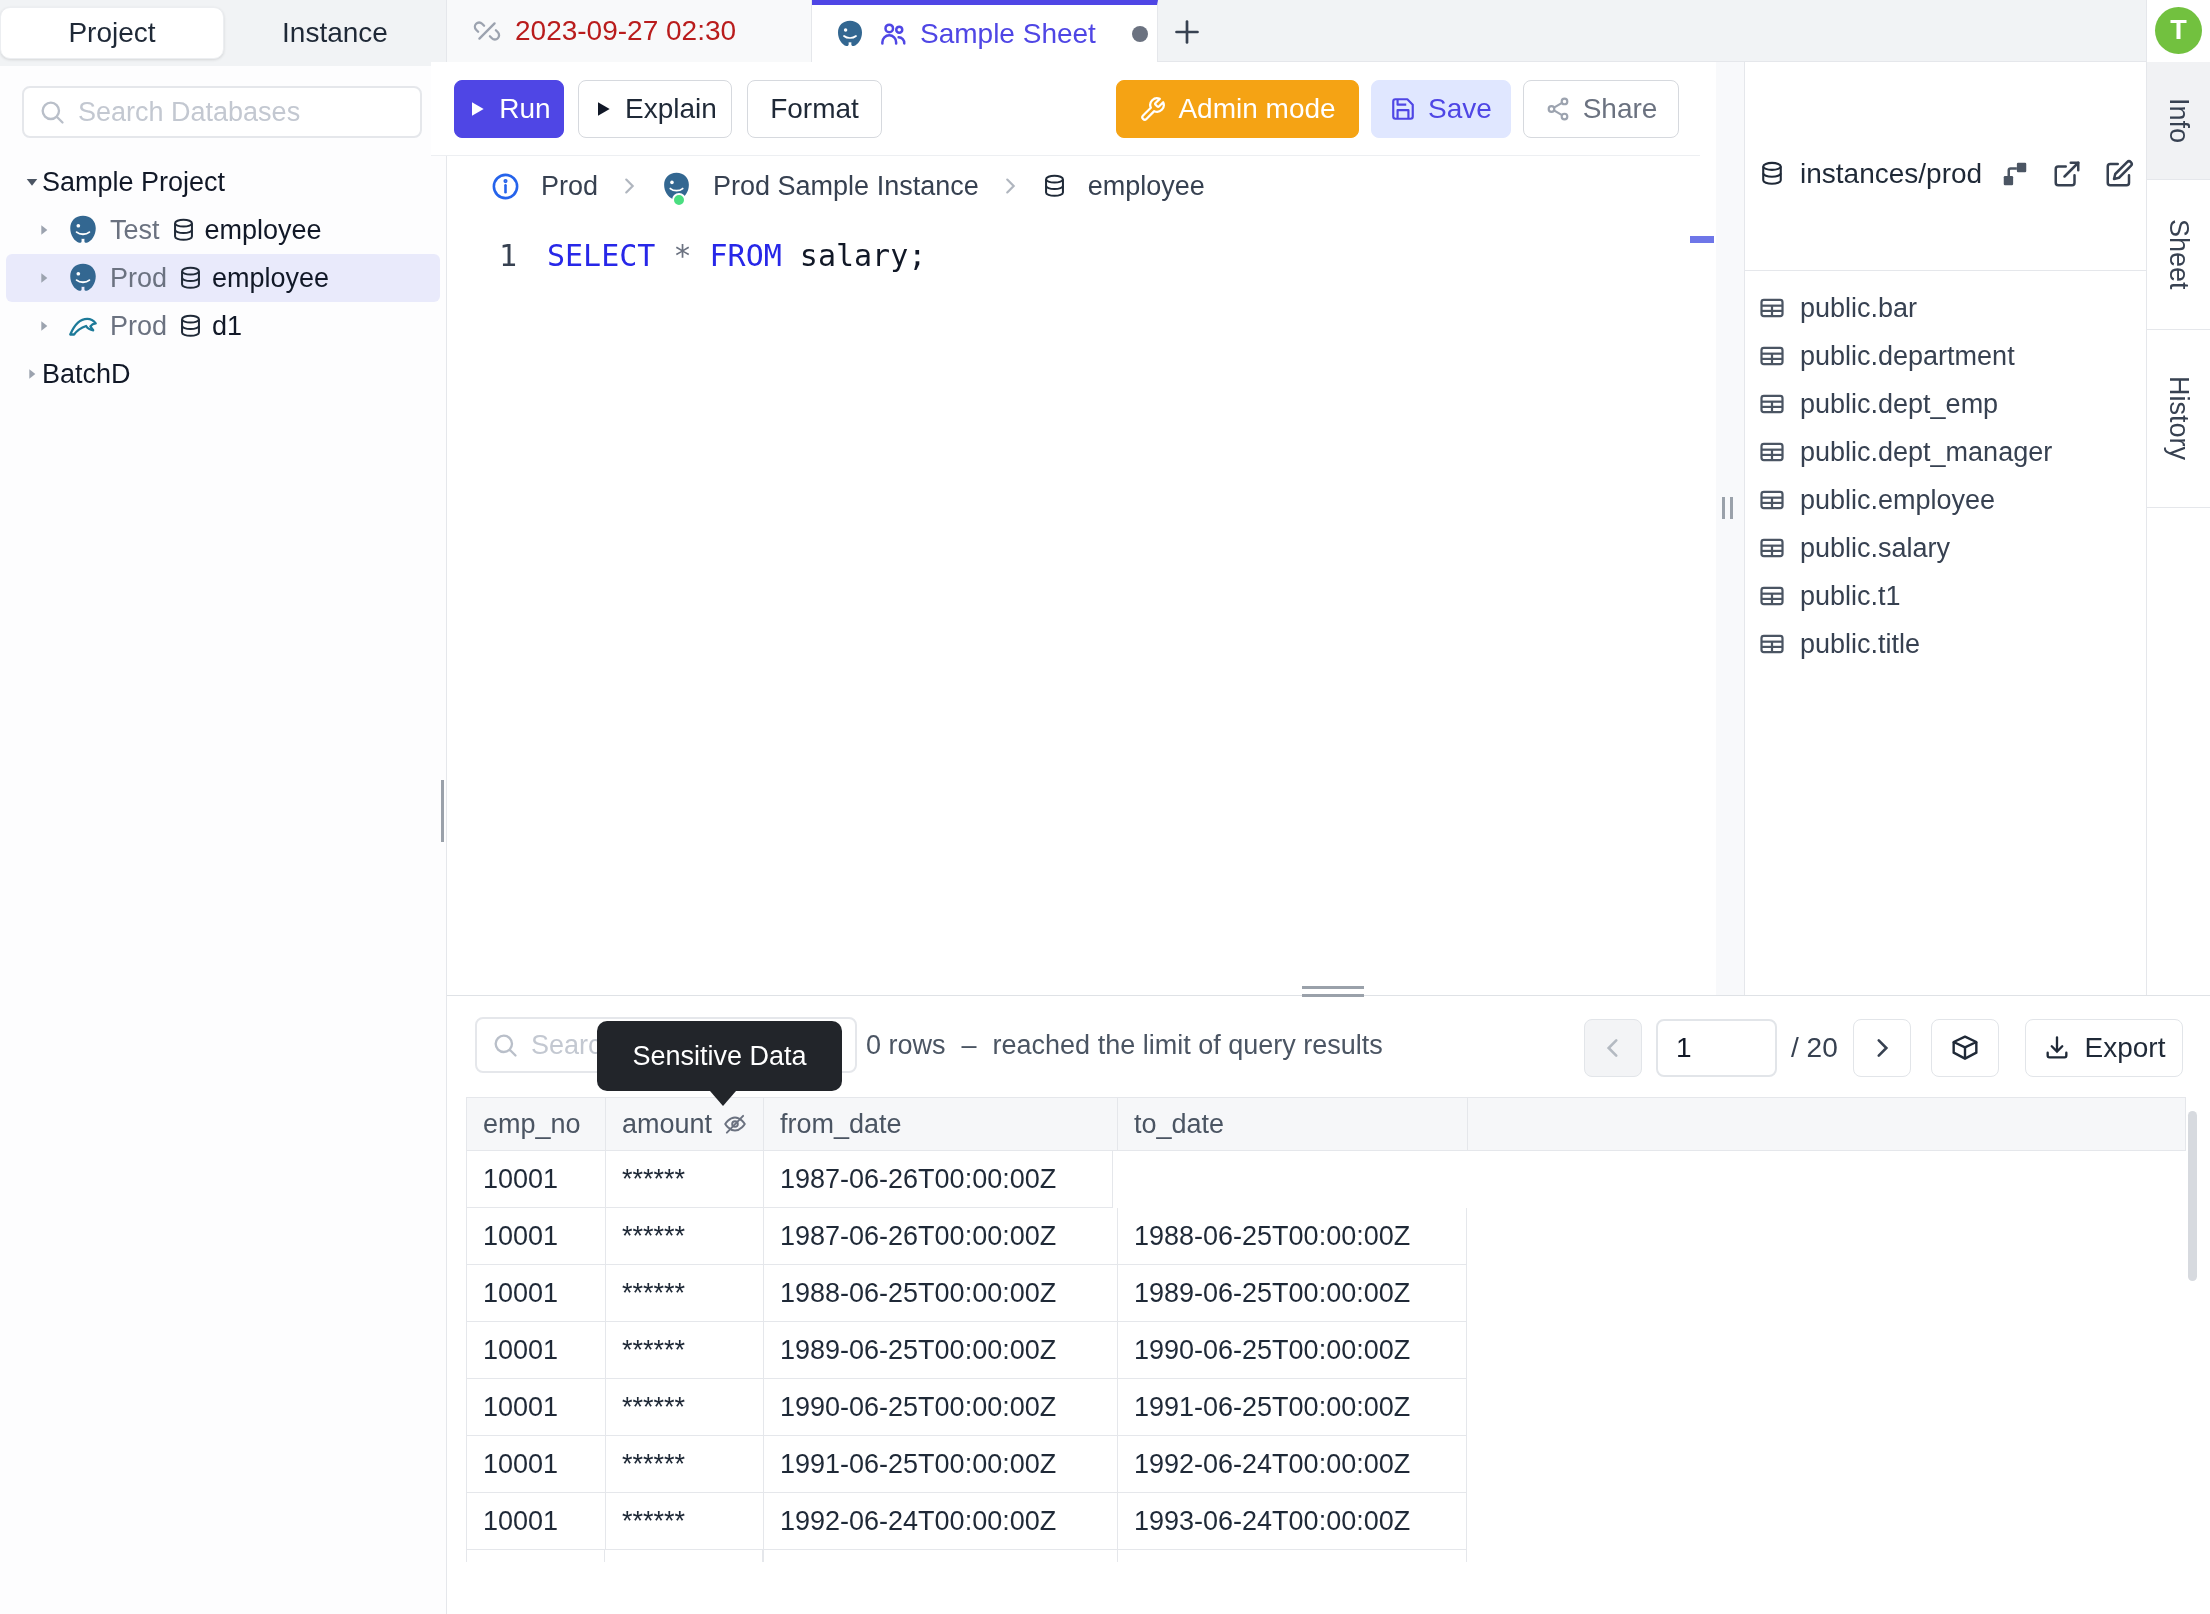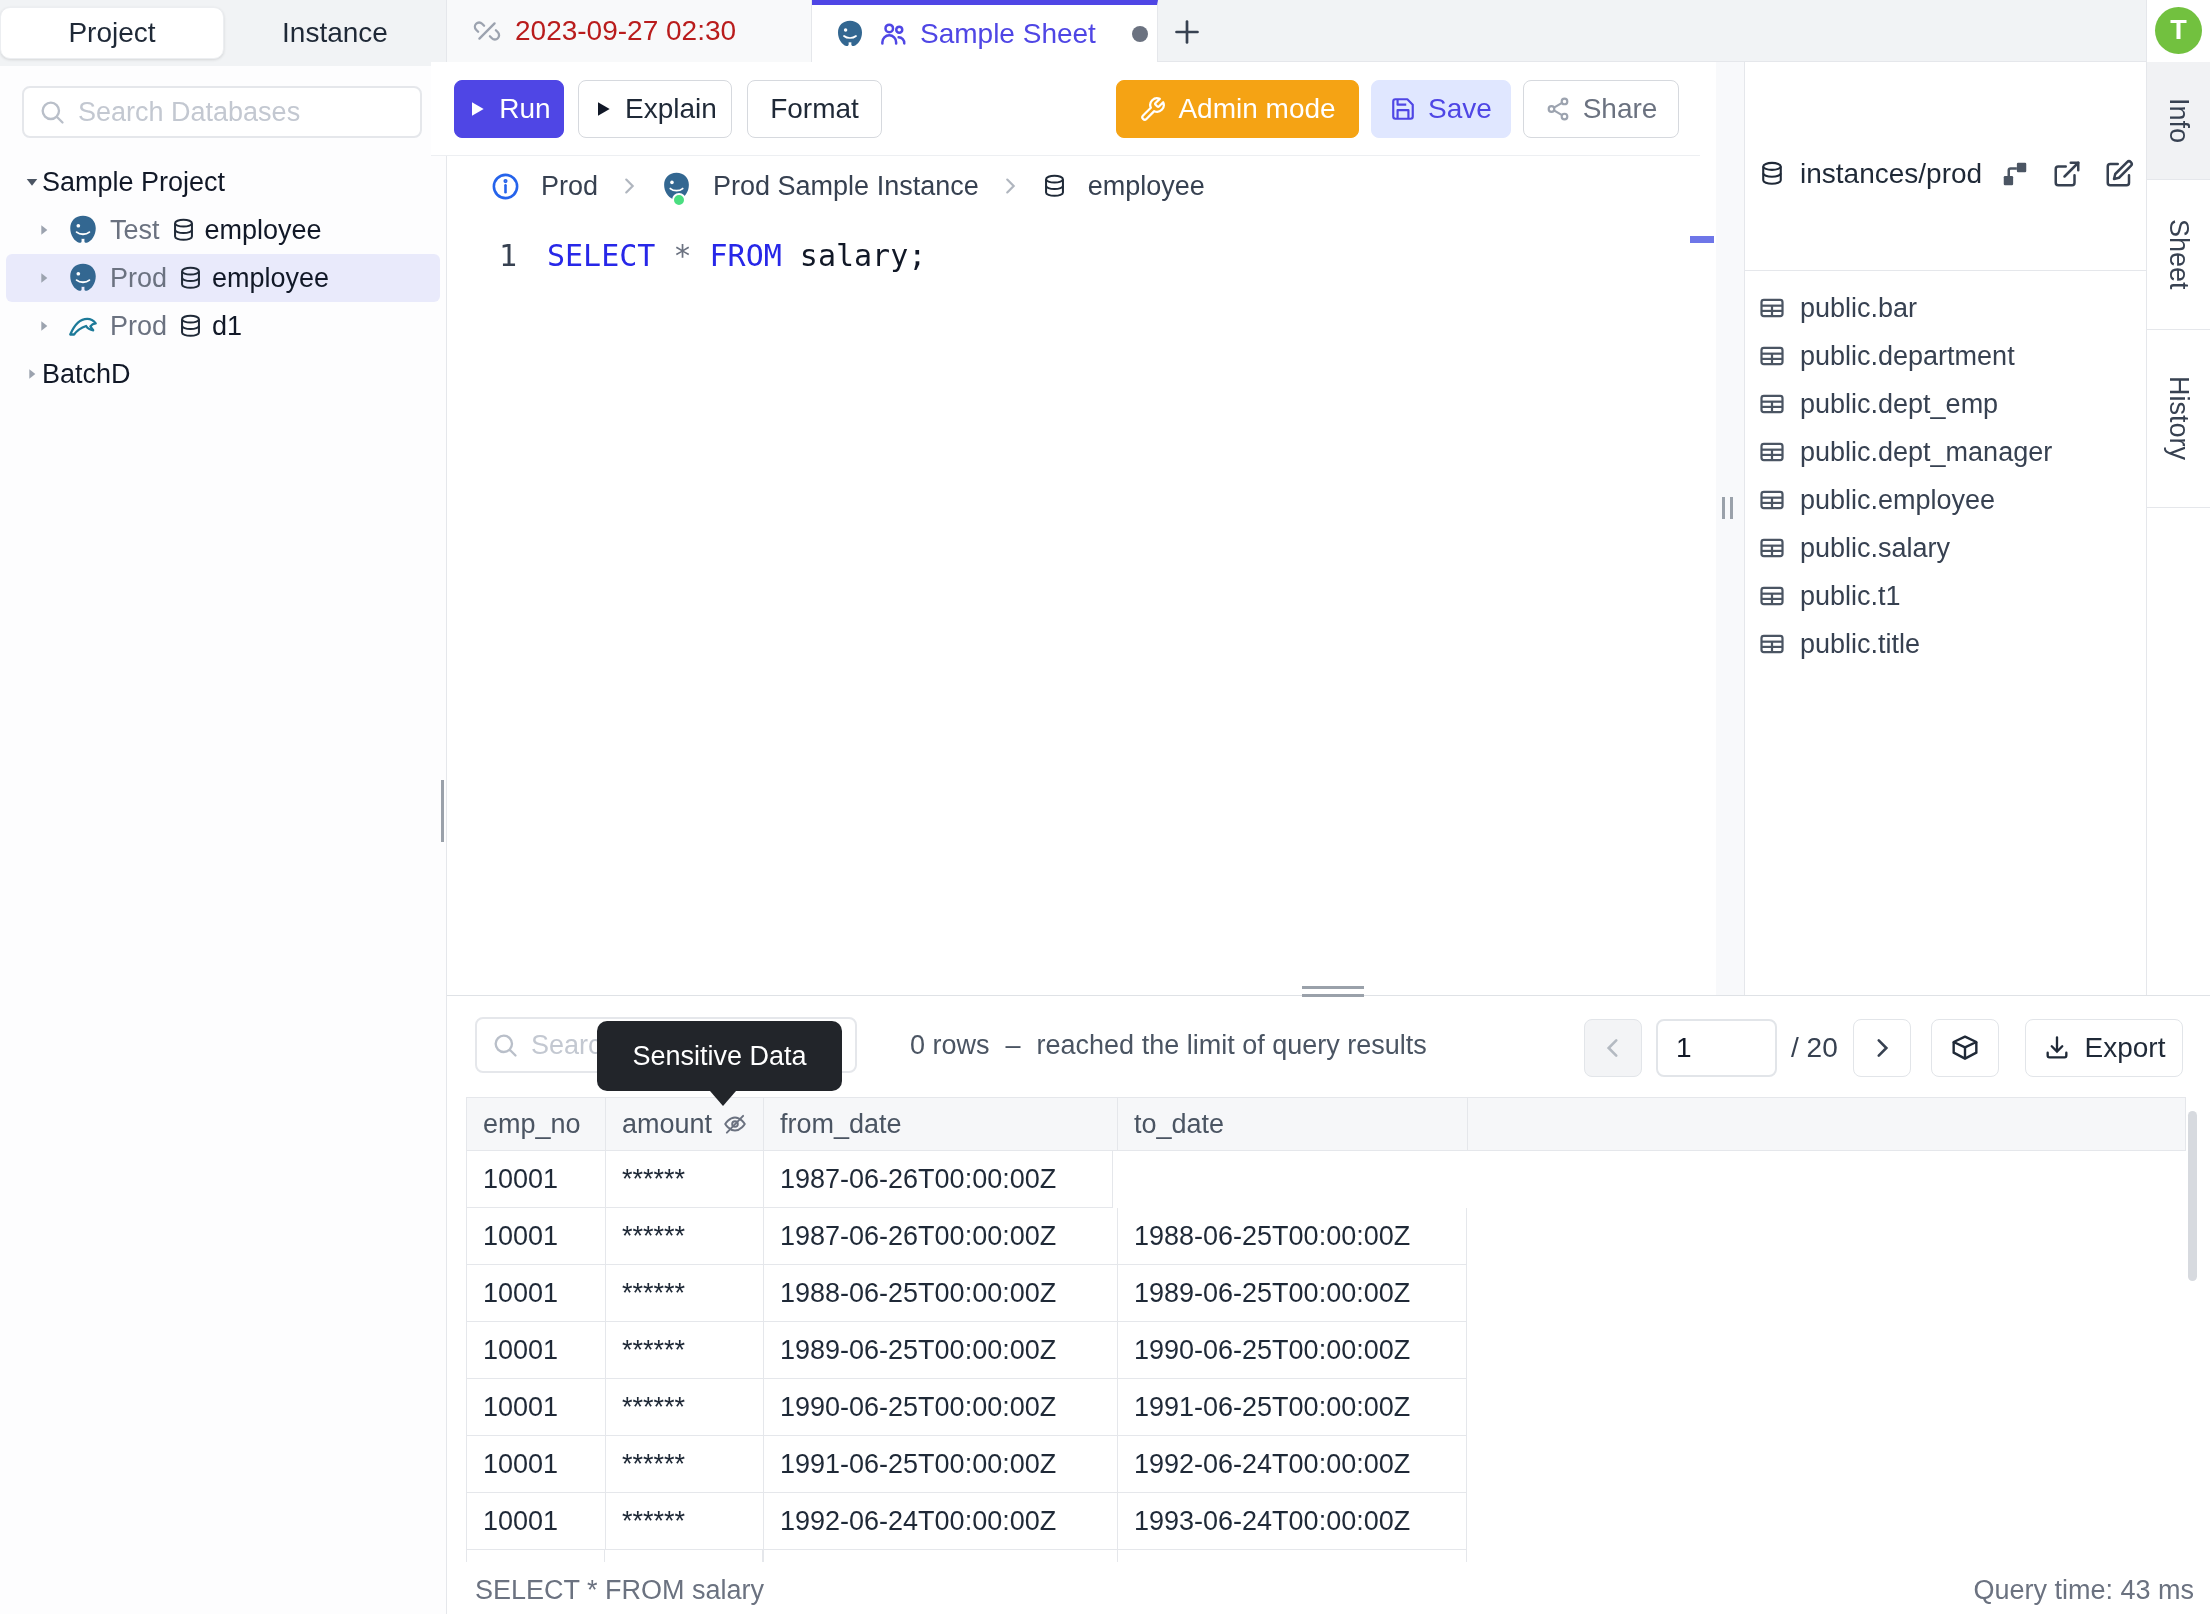--- a/index.html
+++ b/index.html
@@ -98,21 +98,21 @@
   .rail-tab { position:absolute; left:0; width:63px; display:flex; align-items:center;
     justify-content:center; writing-mode:vertical-rl; font-size:27px; color:#374151;
     border-bottom:1px solid #e5e7eb; background:#fff; }
   .rail-tab.active { background:#f1f2f4; }
 
   
   .results { position:absolute; left:447px; top:995px; width:1763px; height:619px;
     background:#fff; border-top:1px solid #dfe2e6; }
   .res-search { position:absolute; left:28px; top:21px; width:382px; height:56px; }
   .rowcount { position:absolute; left:419px; top:21px; height:56px; display:flex;
-    align-items:center; gap:16px; font-size:27px; color:#4b5563;margin-left:44px; }
+    align-items:center; gap:16px; font-size:27px; color:#4b5563; }
   .pg-btn { position:absolute; top:23px; width:58px; height:58px; border:1px solid #e2e5e9;
     border-radius:8px; background:#fff; display:flex; align-items:center; justify-content:center; }
   .pg-prev { left:1137px; background:#f3f4f6; color:#b4bac2; }
   .pg-next { left:1406px; color:#374151; }
   .pg-input { position:absolute; left:1209px; top:23px; width:121px; height:58px;
     border:2px solid #e2e5e9; border-radius:8px; font-size:28px; padding-left:18px;
     color:#111827; outline:none; font-family:"Liberation Sans",sans-serif; }
   .pg-total { position:absolute; left:1344px; top:23px; height:58px; display:flex;
     align-items:center; font-size:28px; color:#374151; }
   .cube-btn { position:absolute; left:1484px; top:23px; width:68px; height:58px;
@@ -633,19 +633,15 @@
       <div class="rt-row">
         <div class="sliver c0"></div>
           <div class="sliver c1" style="border-left:none"></div>
         <div class="sliver c2" style="border-left:1px solid #e5e7eb;border-right:none"></div>
         <div class="sliver c3" style="border-left:1px solid #e5e7eb"></div>
       </div>
     </div>
 
     <div class="res-scroll"></div>
 
-    <div class="statusbar">
-      <span>SELECT * FROM salary</span>
-      <span class="right">Query time: 43 ms</span>
-    </div>
   </div>
 
 </div>
 
 </body></html>

